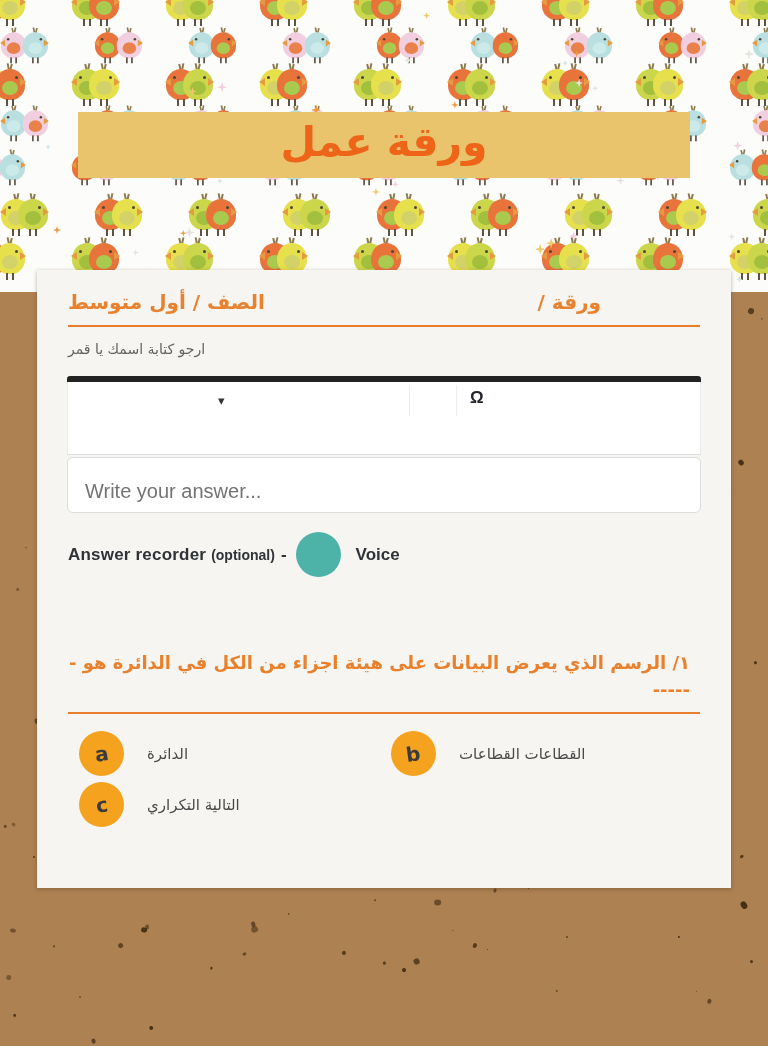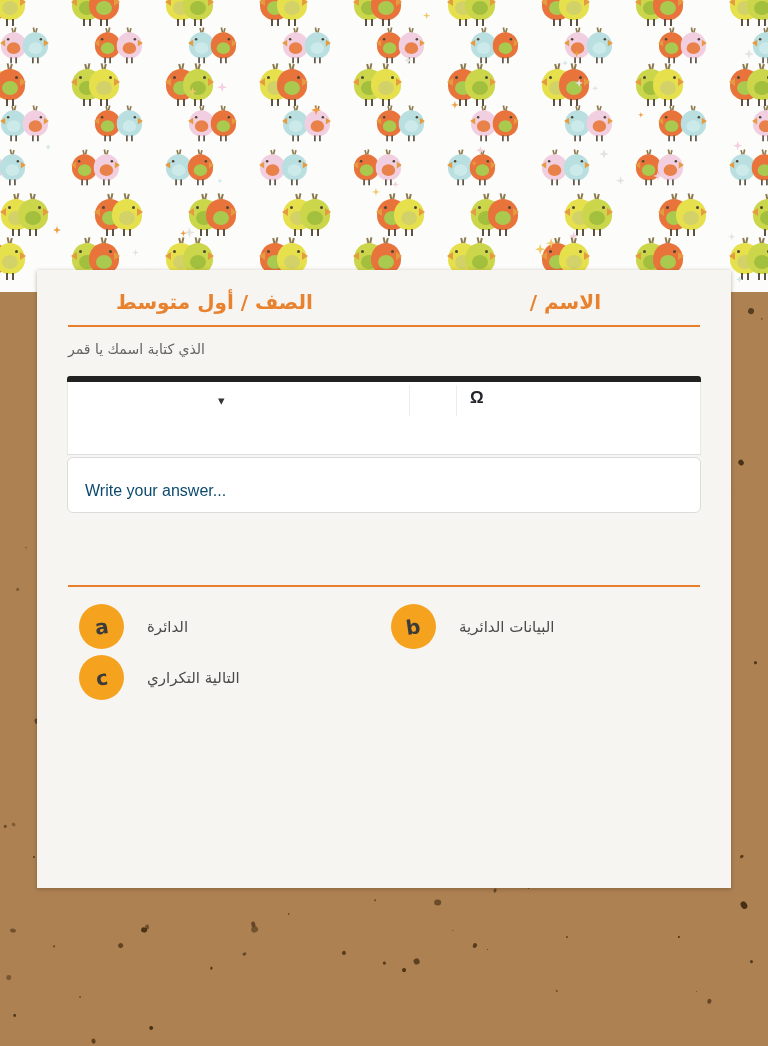--- a/index.html
+++ b/index.html
@@ -25,36 +25,36 @@
   .bird.flip{transform:scaleX(-1);}
   .star{position:absolute;clip-path:polygon(50% 0,62% 38%,100% 50%,62% 62%,50% 100%,38% 62%,0 50%,38% 38%);}
 
   
   .title-banner{position:absolute;left:78px;top:112px;width:612px;height:66px;background:#e9c46d;z-index:3;display:flex;align-items:center;justify-content:center;}
   .title-banner .t{font-family:"DejaVu Sans",sans-serif;font-size:41px;font-weight:bold;color:#ee6418;direction:rtl;line-height:1;padding-bottom:6px;}
 
   
   .card{position:absolute;left:37px;top:270px;width:694px;height:618px;background:#f6f5f2;z-index:4;box-sizing:border-box;padding:18px 31px 0 31px;box-shadow:0 1px 4px rgba(60,40,10,.35);}
 
-  .hdr-row{display:flex;justify-content:space-between;align-items:flex-start;margin-left:48px;}
+  .hdr-row{display:flex;justify-content:space-between;align-items:flex-start;}
   .orange-ar{font-family:"DejaVu Sans",sans-serif;color:#e8822f;font-size:20px;font-weight:600;direction:rtl;line-height:28px;}
   .hdr-name{margin-right:99px;}
   .orange-line{border:none;border-top:2px solid #e87e2e;margin:9px 0 0 0;}
   .name-note{margin-top:12px;font-family:"DejaVu Sans",sans-serif;font-size:14px;color:#636363;direction:rtl;text-align:left;line-height:20px;}
 
   
   .editor{margin:17px -1px 0 -1px;}
   .editor-topbar{height:6px;background:#222;border-radius:3px 3px 0 0;}
   .toolbar{position:relative;height:72px;background:#ffffff;border-left:1px solid #e8e8e8;border-right:1px solid #e8e8e8;border-bottom:1px solid #e0e0e0;}
   .tb-caret{position:absolute;left:150px;top:11px;font-size:13px;color:#30343a;cursor:pointer;}
   .tb-div{position:absolute;top:3px;width:1px;height:31px;background:#ededed;}
   .tb-div.d1{left:341px;} .tb-div.d2{left:388px;}
   .tb-omega{position:absolute;left:402px;top:6px;font-size:17px;font-weight:bold;color:#23262b;cursor:pointer;}
   .answer-input{margin-top:2px;height:54px;background:#fff;border:1px solid #dcdcdc;border-radius:6px;display:flex;align-items:center;cursor:text;}
-  .answer-input .ph{padding-left:17px;font-size:16px;color:#0c4a6e;margin-top:12px;}
+  .answer-input .ph{padding-left:17px;font-size:20px;color:#737373;margin-top:12px;}
 
   
   .recorder-row{margin-top:19px;display:flex;align-items:center;color:#2f3337;}
   .rec-label{font-size:17px;font-weight:bold;letter-spacing:.2px;}
   .rec-opt{font-size:14px;font-weight:bold;margin-left:5px;}
   .rec-dash{font-size:17px;font-weight:bold;margin:0 9px 0 6px;}
   .rec-btn{width:45px;height:45px;border-radius:50%;background:#4db3a8;border:none;cursor:pointer;flex:0 0 auto;}
   .rec-voice{font-size:17px;font-weight:bold;margin-left:15px;}
 
   
@@ -1313,60 +1313,71 @@
       <span class="star" style="width: 10.8666px; height: 10.8666px; left: 184px; top: 227px; background: rgb(229, 227, 222);"></span>
       <span class="star" style="width: 6.80022px; height: 6.80022px; left: 392px; top: 181px; background: rgb(243, 207, 224);"></span>
       <span class="star" style="width: 9.56415px; height: 9.56415px; left: 569px; top: 231px; background: rgb(243, 207, 224);"></span>
       <span class="star" style="width: 9.82115px; height: 9.82115px; left: 653px; top: 171px; background: rgb(243, 207, 224);"></span>
       <span class="star" style="width: 7.24789px; height: 7.24789px; left: 423px; top: 12px; background: rgb(240, 201, 106);"></span>
       <span class="star" style="width: 6.20075px; height: 6.20075px; left: 562px; top: 60px; background: rgb(207, 230, 230);"></span>
       <span class="star" style="width: 6.32766px; height: 6.32766px; left: 592px; top: 85px; background: rgb(229, 227, 222);"></span>
       <span class="star" style="width: 5.87825px; height: 5.87825px; left: 144px; top: 269px; background: rgb(243, 207, 224);"></span>
     </div>
 
+  <div class="title-banner">
+    <span class="t">ورقة عمل</span>
+  </div>
 
   <div class="card">
 
     <div class="hdr-row">
       <span class="orange-ar">الصف / أول متوسط</span>
-      <span class="orange-ar hdr-name">الاسم /</span>
+      <span class="orange-ar hdr-name">ورقة /</span>
     </div>
     <hr class="orange-line">
-    <div class="name-note">الذي كتابة اسمك يا قمر</div>
+    <div class="name-note">ارجو كتابة اسمك يا قمر</div>
 
     <div class="editor">
       <div class="editor-topbar"></div>
       <div class="toolbar">
         <span class="tb-caret">▾</span>
         <span class="tb-div d1"></span>
         <span class="tb-div d2"></span>
         <span class="tb-omega">Ω</span>
       </div>
       <div class="answer-input">
         <span class="ph">Write your answer...</span>
       </div>
     </div>
 
+    <div class="recorder-row">
+      <span class="rec-label">Answer recorder</span>
+      <span class="rec-opt">(optional)</span>
+      <span class="rec-dash">-</span>
+      <button class="rec-btn"></button>
+      <span class="rec-voice">Voice</span>
+    </div>
 
     <div class="question">
+      <div class="q-line2">١/ الرسم الذي يعرض البيانات على هيئة اجزاء من الكل في الدائرة هو ------</div>
     </div>
     <hr class="orange-line">
 
     <div class="options">
       <div class="option">
         <span class="opt-circle">
             <span class="opt-letter">a</span>
           </span>
         <span class="opt-label">الدائرة</span>
       </div>
       <div class="option">
         <span class="opt-circle">
             <span class="opt-letter">b</span>
           </span>
-        <span class="opt-label">البيانات الدائرية</span>
+        <span class="opt-label">القطاعات القطاعات</span>
       </div>
       <div class="option">
         <span class="opt-circle">
             <span class="opt-letter">c</span>
           </span>
         <span class="opt-label">التالية التكراري</span>
       </div>
     </div>
 
   </div>

